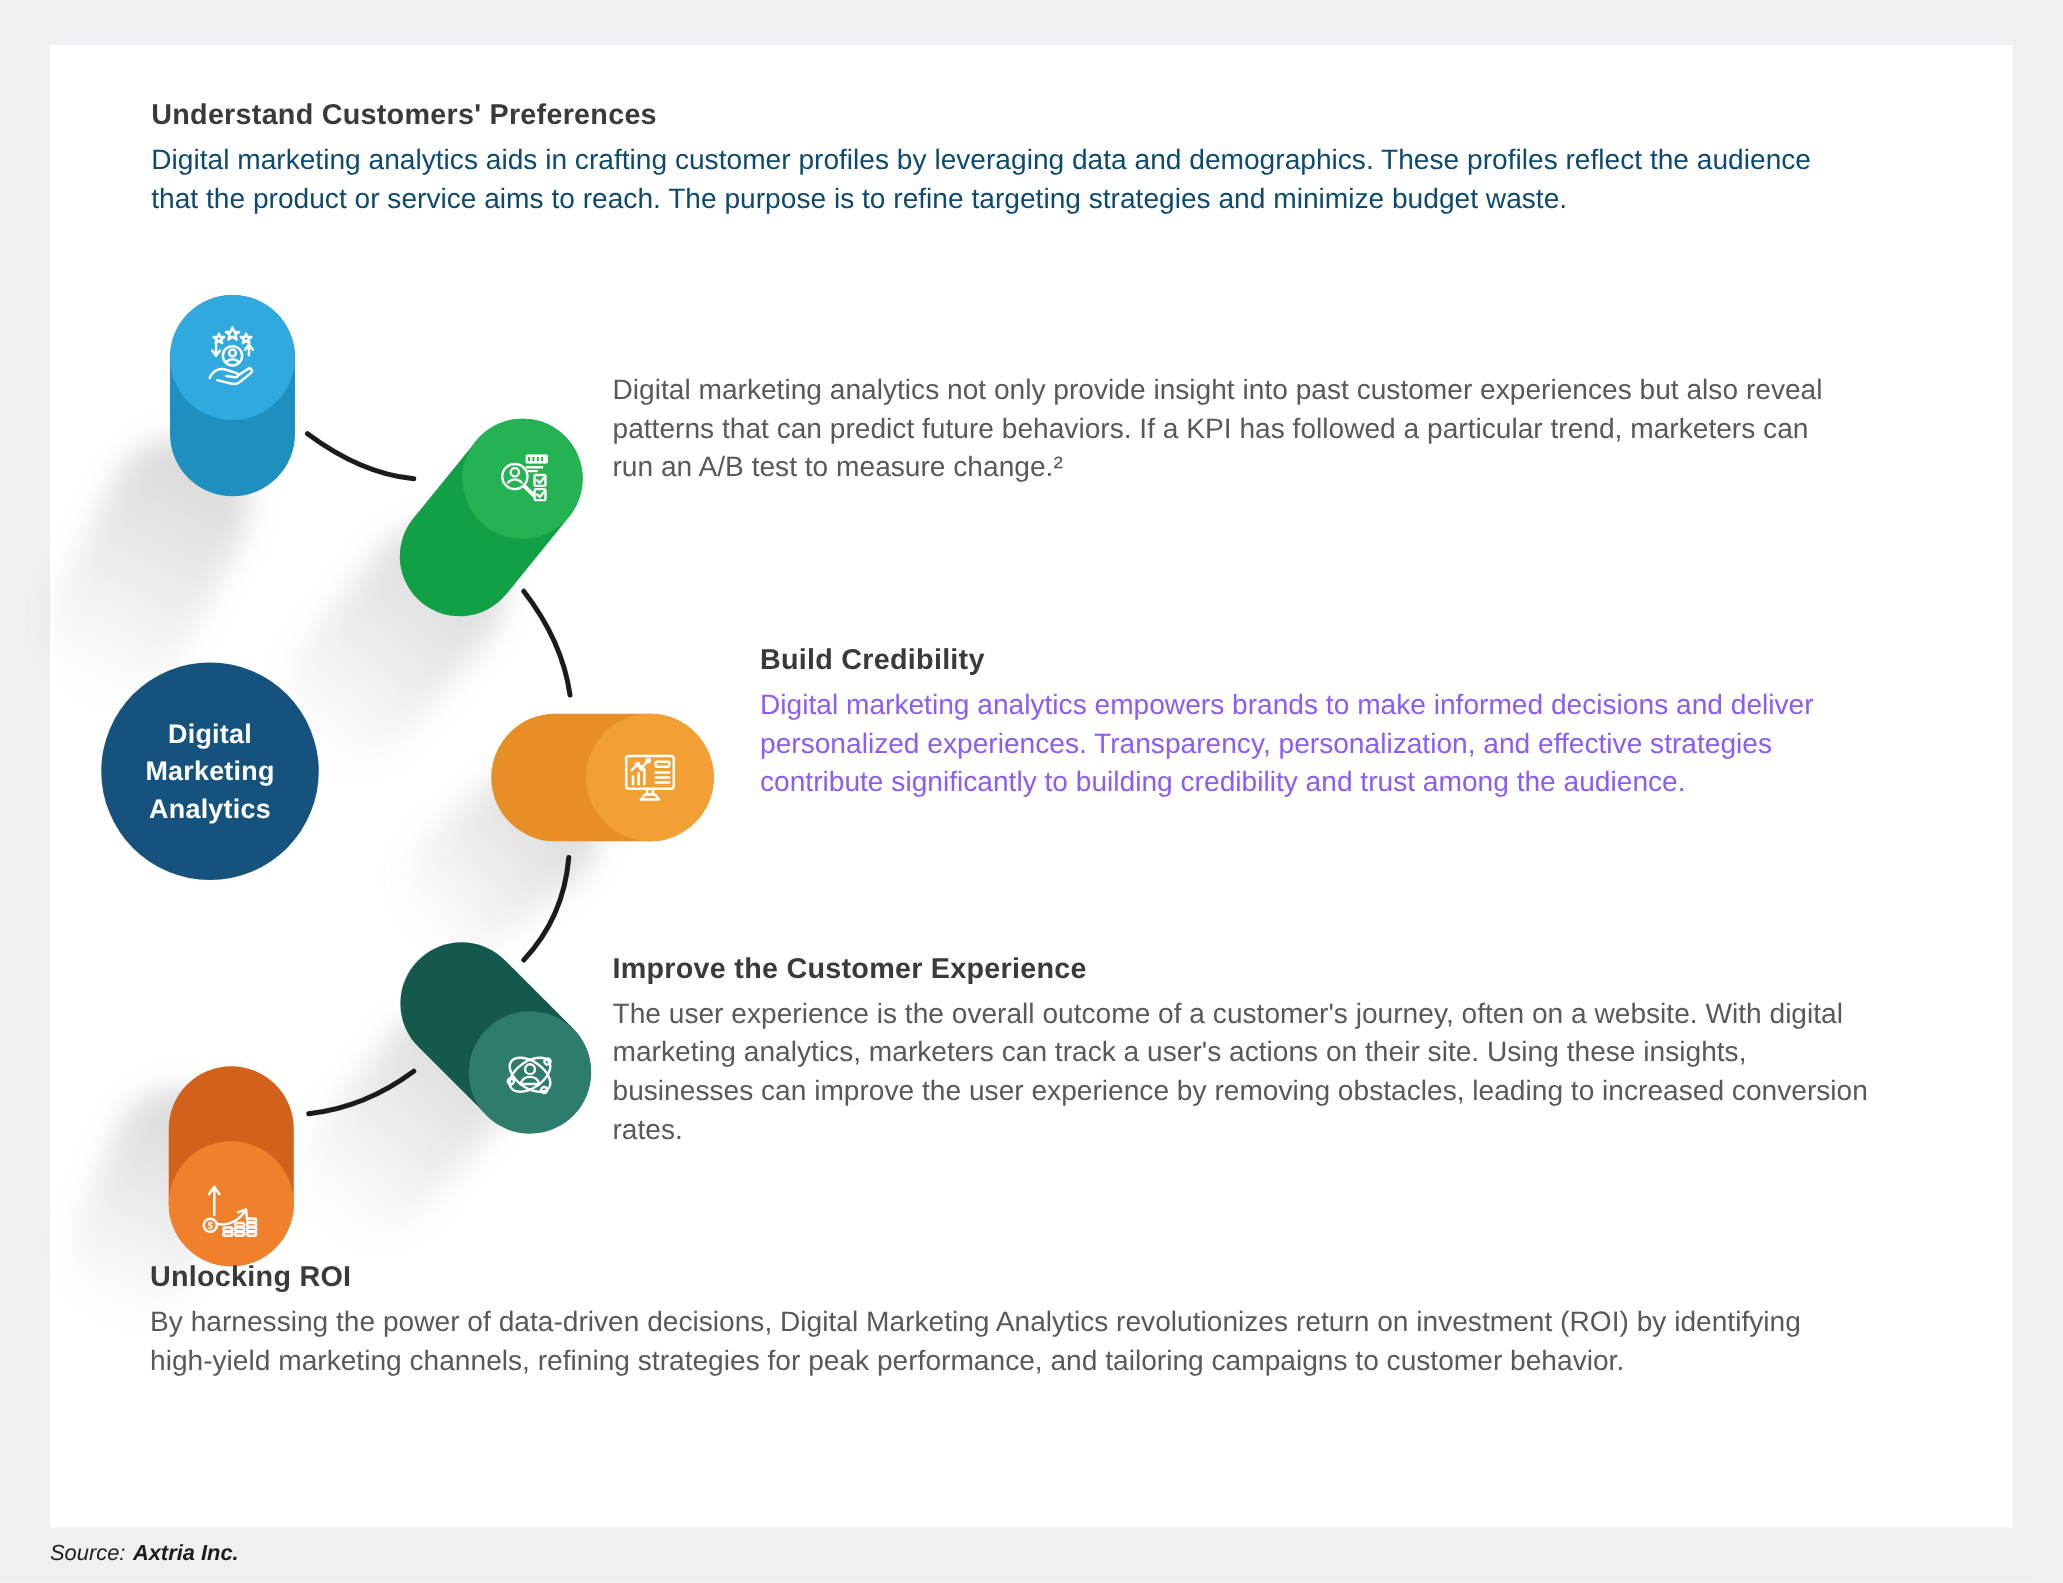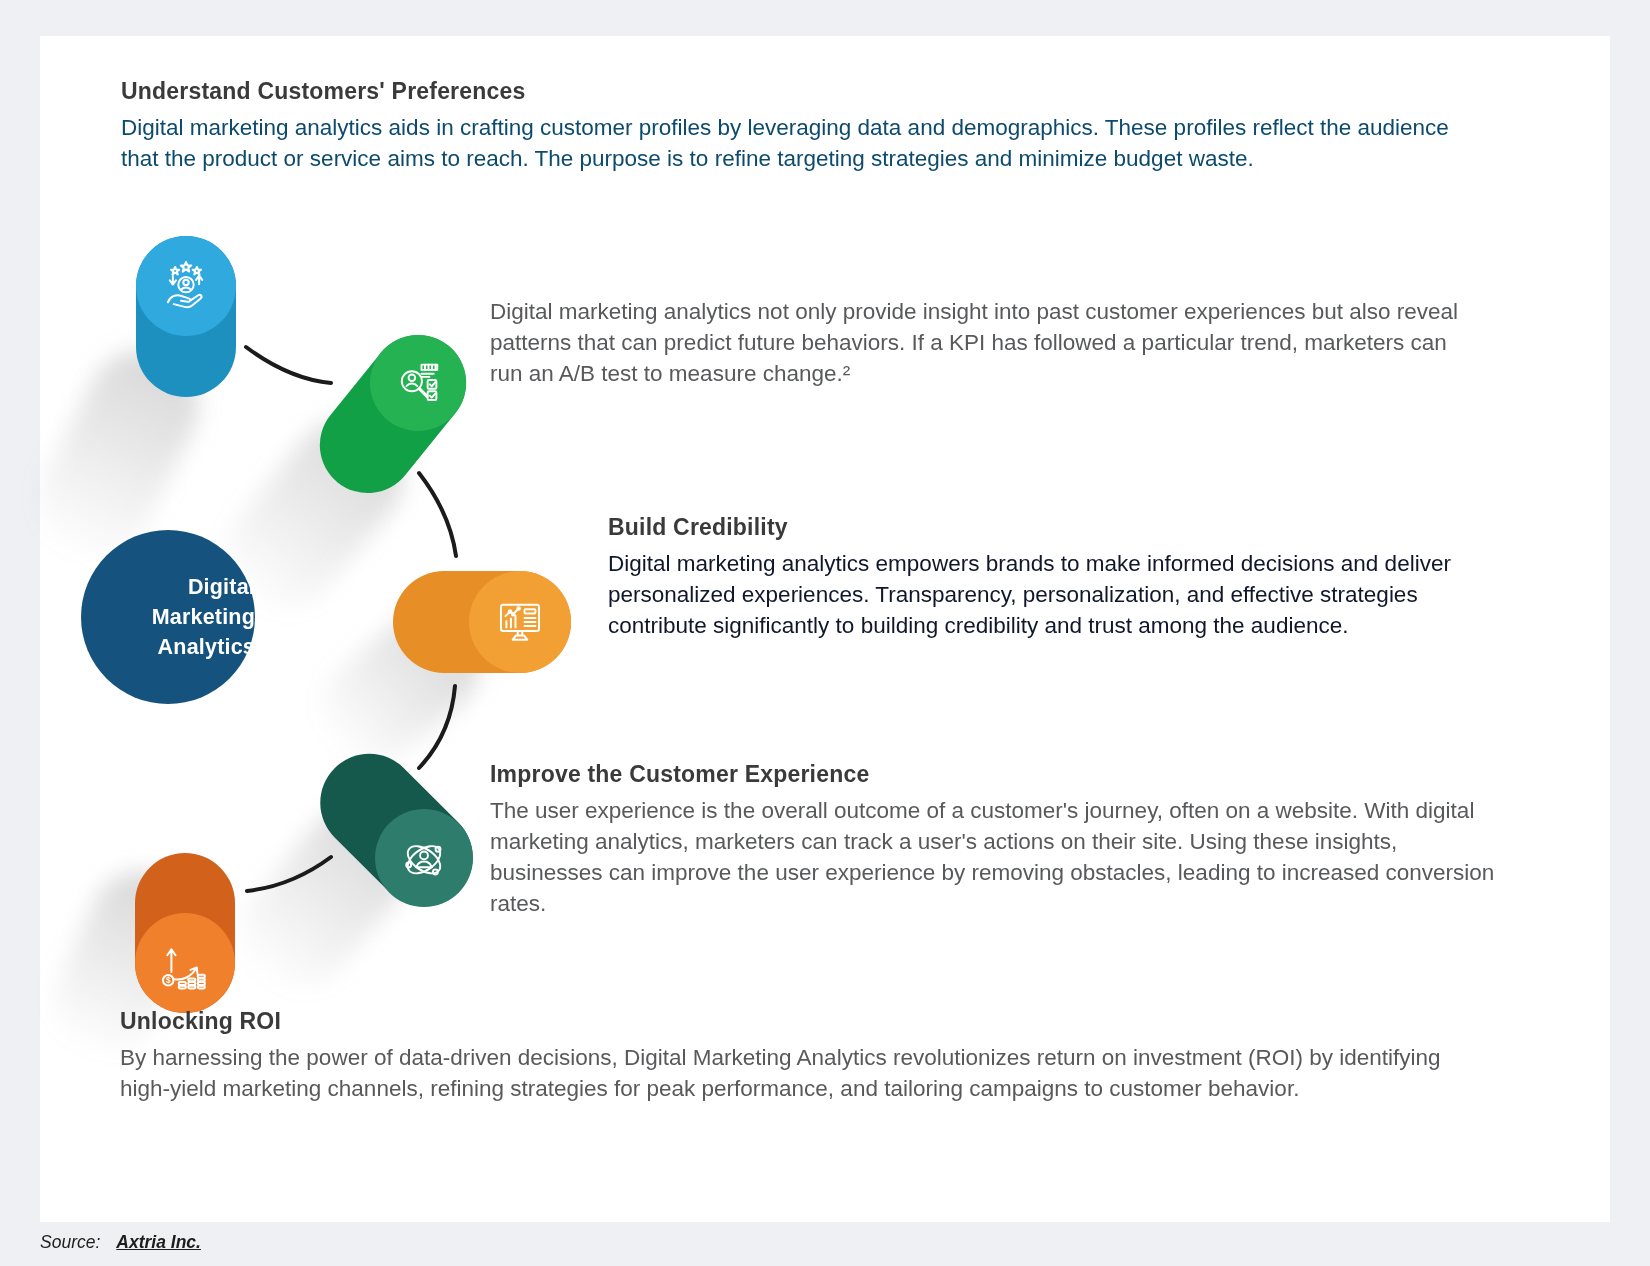--- a/index.html
+++ b/index.html
@@ -39,39 +39,39 @@
   #face-credibility { left:469px; top:571px; width:102px; height:102px; }
 
   #body-experience { left:309px; top:781px; width:175px; height:98px; transform:rotate(45deg); }
   #face-experience { left:375px; top:809px; width:98px;  height:98px; }
 
   #body-roi { left:135px; top:853px; width:100px; height:160px; }
   #face-roi { left:135px; top:913px; width:100px; height:100px; }
 
   .center-circle {
     position:absolute; z-index:5; left:81px; top:530px; width:174px; height:174px;
-    border-radius:50%; display:flex; flex-direction:column; align-items:flex-end; justify-content:center;
+    border-radius:50%; display:flex; flex-direction:column; align-items:center; justify-content:center;
     font-weight:bold; font-size:21.5px; line-height:30px; text-align:center; letter-spacing:.2px;
   }
 
   .section { position:absolute; z-index:6; }
   .section-title { font-size:23px; font-weight:bold; margin-bottom:7px; letter-spacing:.2px; }
   .section-body  { font-size:22.5px; line-height:31px; font-weight:normal; }
 
   #section-understand  { left:121px; top:78px;   width:1352px; }
   #section-predict     { left:490px; top:296px;  width:968px; }
   #section-credibility { left:608px; top:514px;  width:882px; }
   #section-experience  { left:490px; top:761px;  width:1018px; }
   #section-roi         { left:120px; top:1008px; width:1352px; }
 
   .source-line {
     position:absolute; z-index:6; left:40px; top:1232px;
     font-size:17.5px; font-style:italic; color:#1d1d1d;
   }
-  .source-line .source-name { font-weight:bold; margin-left:16px;text-decoration:underline; }
+  .source-line .source-name { font-weight:bold; margin-left:6px; }
 </style>
 </head>
 <body>
 
 <div class="canvas">
   <div class="card"></div>
 
   <div class="shadow" id="shadow-understand"></div>
   <div class="shadow" id="shadow-predict"></div>
   <div class="shadow" id="shadow-credibility"></div>
@@ -177,21 +177,21 @@
     <div class="section-title" style="color: rgb(58, 58, 58);">Understand Customers' Preferences</div>
     <div class="section-body" style="color: #0c4a6e;">Digital marketing analytics aids in crafting customer profiles by leveraging data and demographics. These profiles reflect the audience that the product or service aims to reach. The purpose is to refine targeting strategies and minimize budget waste.</div>
   </div>
 
   <div class="section" id="section-predict">
     <div class="section-body" style="color: rgb(88, 89, 91);">Digital marketing analytics not only provide insight into past customer experiences but also reveal patterns that can predict future behaviors. If a KPI has followed a particular trend, marketers can run an A/B test to measure change.²</div>
   </div>
 
   <div class="section" id="section-credibility">
     <div class="section-title" style="color: rgb(58, 58, 58);">Build Credibility</div>
-    <div class="section-body" style="color: #0f172a;">Digital marketing analytics empowers brands to make informed decisions and deliver personalized experiences. Transparency, personalization, and effective strategies contribute significantly to building credibility and trust among the audience.</div>
+    <div class="section-body" style="color: #8b5cf6;">Digital marketing analytics empowers brands to make informed decisions and deliver personalized experiences. Transparency, personalization, and effective strategies contribute significantly to building credibility and trust among the audience.</div>
   </div>
 
   <div class="section" id="section-experience">
     <div class="section-title" style="color: rgb(58, 58, 58);">Improve the Customer Experience</div>
     <div class="section-body" style="color: rgb(88, 89, 91);">The user experience is the overall outcome of a customer's journey, often on a website. With digital marketing analytics, marketers can track a user's actions on their site. Using these insights, businesses can improve the user experience by removing obstacles, leading to increased conversion rates.</div>
   </div>
 
   <div class="section" id="section-roi">
     <div class="section-title" style="color: rgb(58, 58, 58);">Unlocking ROI</div>
     <div class="section-body" style="color: rgb(88, 89, 91);">By harnessing the power of data-driven decisions, Digital Marketing Analytics revolutionizes return on investment (ROI) by identifying high-yield marketing channels, refining strategies for peak performance, and tailoring campaigns to customer behavior.</div>

